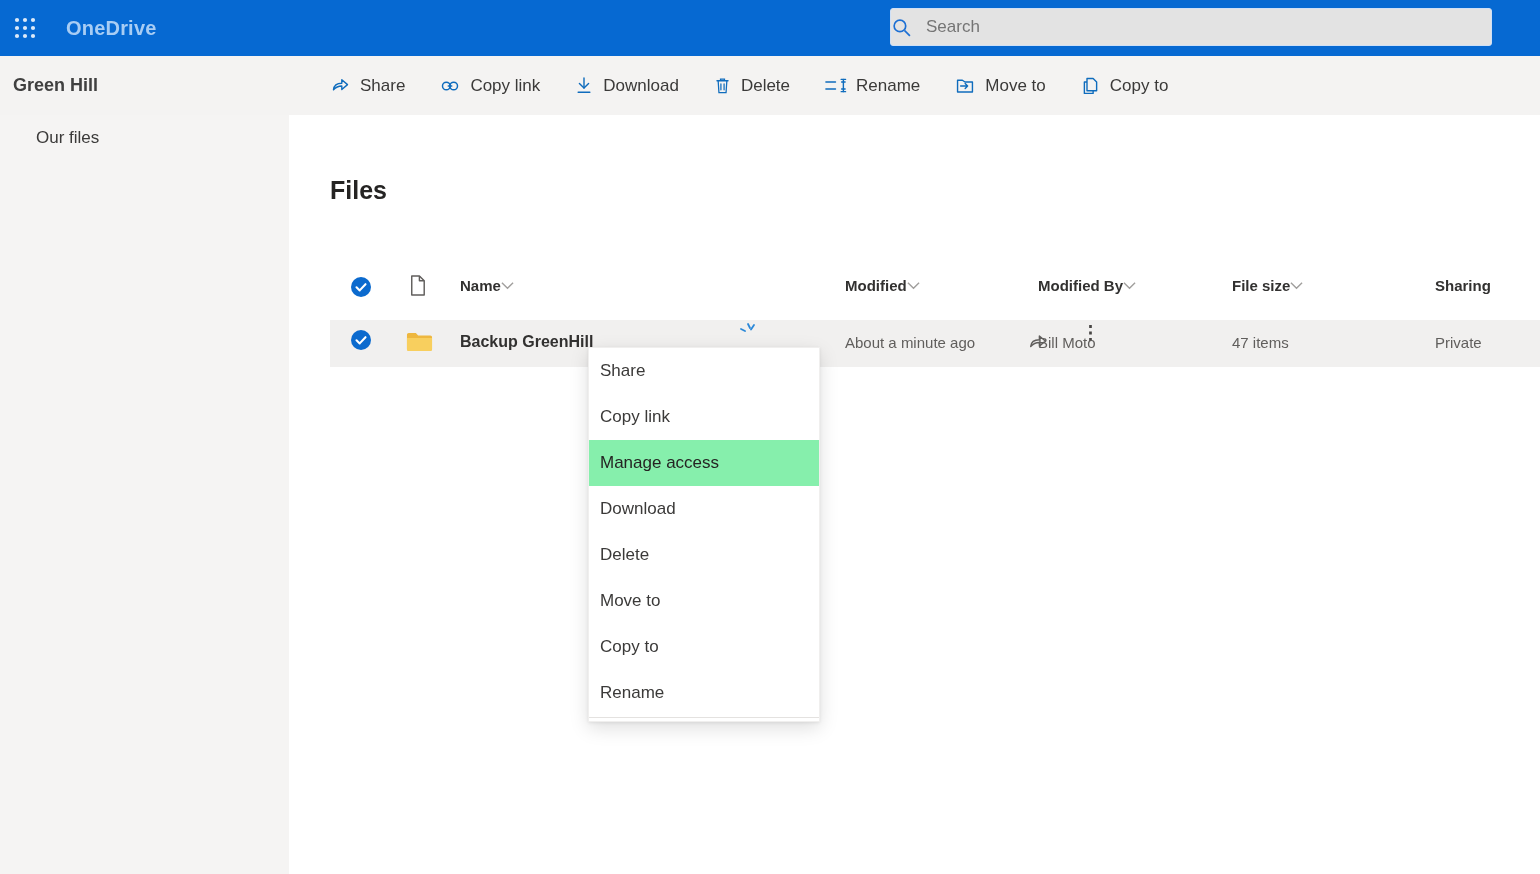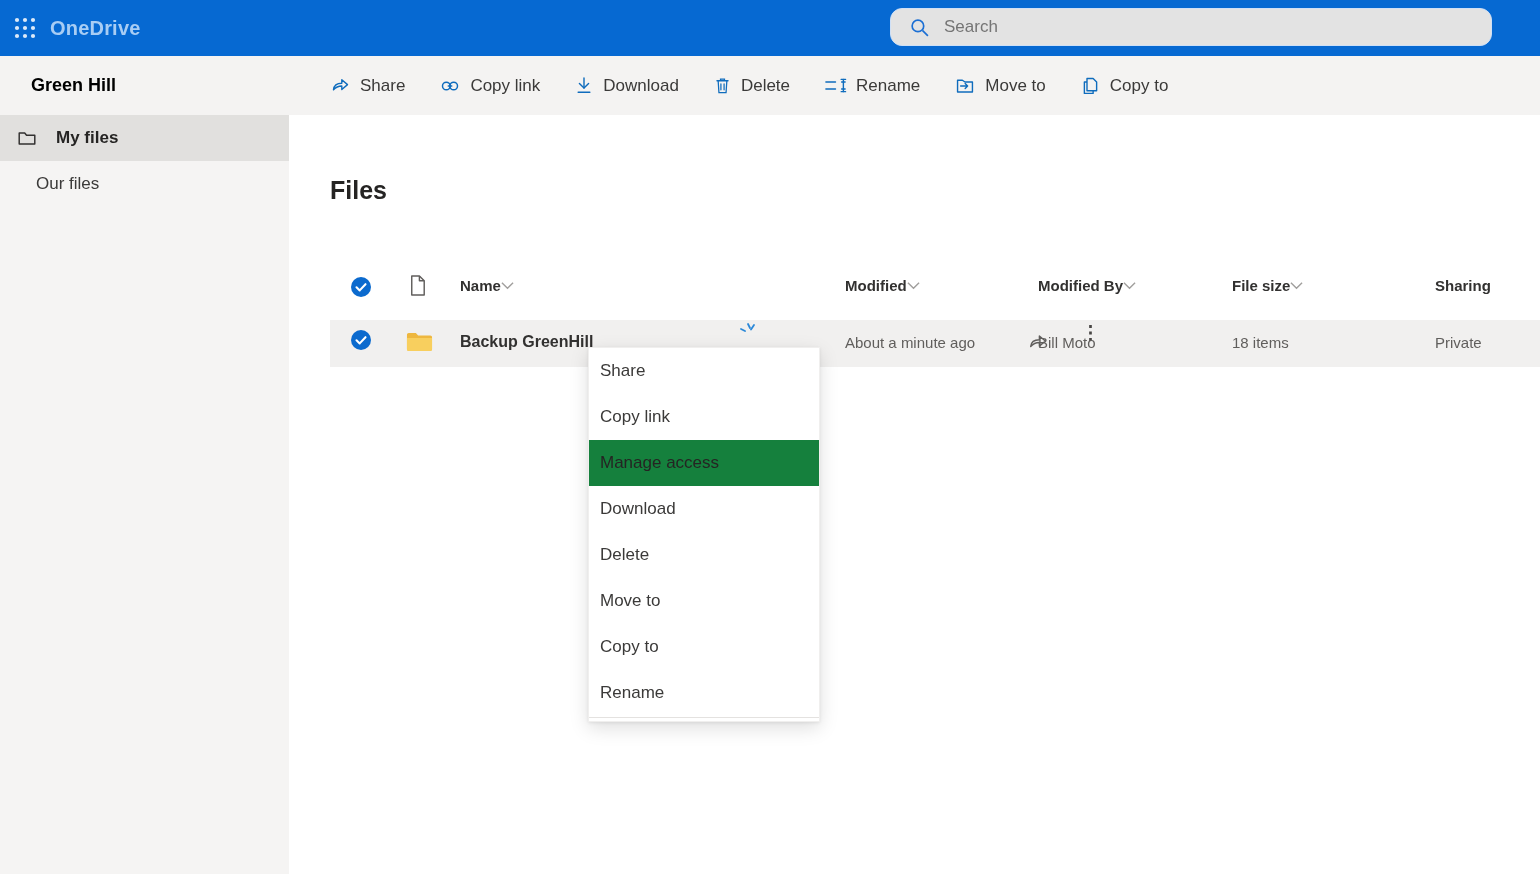--- a/index.html
+++ b/index.html
@@ -11,38 +11,38 @@
     overflow:hidden;
   }
   #page { position:relative; width:1540px; height:874px; background:#fff; }
 
   
   .topbar {
     position:absolute; left:0; top:0; width:1540px; height:56px;
     background:#0669d2; display:flex; align-items:center;
   }
   .waffle-btn { width:50px; height:56px; display:flex; align-items:center; justify-content:center; cursor:pointer; }
-  .brand { color:#a8cdf4; font-size:20px; font-weight:700; letter-spacing:.2px; margin-left:0;text-align:right; }
+  .brand { color:#a8cdf4; font-size:20px; font-weight:700; letter-spacing:.2px; margin-left:16px;text-align:right; }
   .searchbox {
     position:absolute; left:890px; top:8px; width:602px; height:38px;
-    background:#e3e3e3; border:1px solid #cfe0f6; border-radius:12px;
-    display:flex; align-items:center; padding-left:18px;
+    background:#e3e3e3; border:1px solid #cfe0f6; border-radius:3px;
+    display:flex; align-items:center; 
   }
   .searchbox .mag { margin-right:14px; display:flex; }
   .searchbox input {
     border:none; background:transparent; outline:none; font-size:17px;
     color:#3b3a39; font-family:"Liberation Sans", sans-serif; width:520px;
   }
 
   
   .band {
     position:absolute; left:0; top:56px; width:1540px; height:59px;
     background:#f4f3f2; display:flex; align-items:center;
   }
-  .site-name { width:289px; padding-left:31px; font-size:18px; font-weight:600; color:#000000; }
+  .site-name { width:289px; padding-left:13px; font-size:18px; font-weight:600; color:#404040; }
   .toolbar { display:flex; align-items:center; gap:34px; padding-left:41px; }
   .tb-item { display:flex; align-items:center; gap:9px; cursor:pointer; }
   .tb-item svg { color:#0f6cbd; }
   .tb-item span.lbl { font-size:17px; color:#3b3a39; }
 
   
   .sidebar { position:absolute; left:0; top:115px; width:289px; height:759px; background:#f5f4f3; }
   .side-item { display:flex; align-items:center; height:46px; cursor:pointer; font-size:17px; color:#3b3a39; }
   .side-item.selected { background:#e1e0de; font-weight:700; color:#252423; }
   .side-item .sicon { width:26px; margin-left:16px; margin-right:14px; display:flex; }
@@ -83,21 +83,21 @@
   .context-menu {
     position:absolute; left:588px; top:347px; width:232px;
     background:#fff; border:1px solid #f0efee;
     box-shadow:0 6px 18px rgba(0,0,0,.13), 0 1px 3px rgba(0,0,0,.08);
     z-index:50; padding-bottom:2px;
   }
   .menu-item {
     height:46px; display:flex; align-items:center; padding-left:11px;
     font-size:17px; color:#3b3a39; cursor:pointer;
   }
-  .menu-item.highlight { background:#15803d; color:#252423; }
+  .menu-item.highlight { background:#86efac; color:#252423; }
   .menu-sep { height:1px; background:#e4e2e0; margin:1px 0; }
 
   .check-circle { display:block; }
 </style>
 </head>
 <body>
 
 <div id="page">
 
   <div class="topbar">
@@ -190,28 +190,20 @@
           <path d="M8 4h7l4 4v10H8z"></path>
             <path d="M8 8H5v13h10v-3"></path>
         </svg>
         <span class="lbl">Copy to</span>
       </div>
 
     </div>
   </div>
 
   <div class="sidebar">
-    <div class="side-item selected">
-      <span class="sicon">
-        <svg width="22" height="22" viewBox="0 0 24 24" fill="none" stroke="#323130" stroke-width="1.6" stroke-linejoin="round">
-          <path d="M3.5 6.5h6l2 2.5h9v9.5h-17z"></path>
-        </svg>
-      </span>
-      <span>My files</span>
-    </div>
     <div class="side-item indent">
       <span>Our files</span>
     </div>
   </div>
 
   <div class="main">
     <div class="files-heading">Files</div>
 
     <div class="thead">
       <span class="col-check">
@@ -277,21 +269,21 @@
       </span>
       <span class="col-name">Backup GreenHill</span>
       <span class="row-share-ic">
         <svg width="22" height="22" viewBox="0 0 24 24" fill="none" stroke="currentColor" stroke-width="1.5" stroke-linejoin="round">
           <path d="M13.5 9.5V5.5L20 11l-6.5 5.5v-4c-4.5 0-7 1.5-9.5 4.5.5-5 3.5-7.5 9.5-7.5z"></path>
         </svg>
       </span>
       <span class="row-ellipsis">⋮</span>
       <span class="cell col-mod">About a minute ago</span>
       <span class="cell col-modby">Bill Moto</span>
-      <span class="cell col-size">18 items</span>
+      <span class="cell col-size">47 items</span>
       <span class="cell col-share">Private</span>
     </div>
   </div>
 
   <div class="context-menu">
     <div class="menu-item">
       <span>Share</span>
     </div>
     <div class="menu-item">
       <span>Copy link</span>

